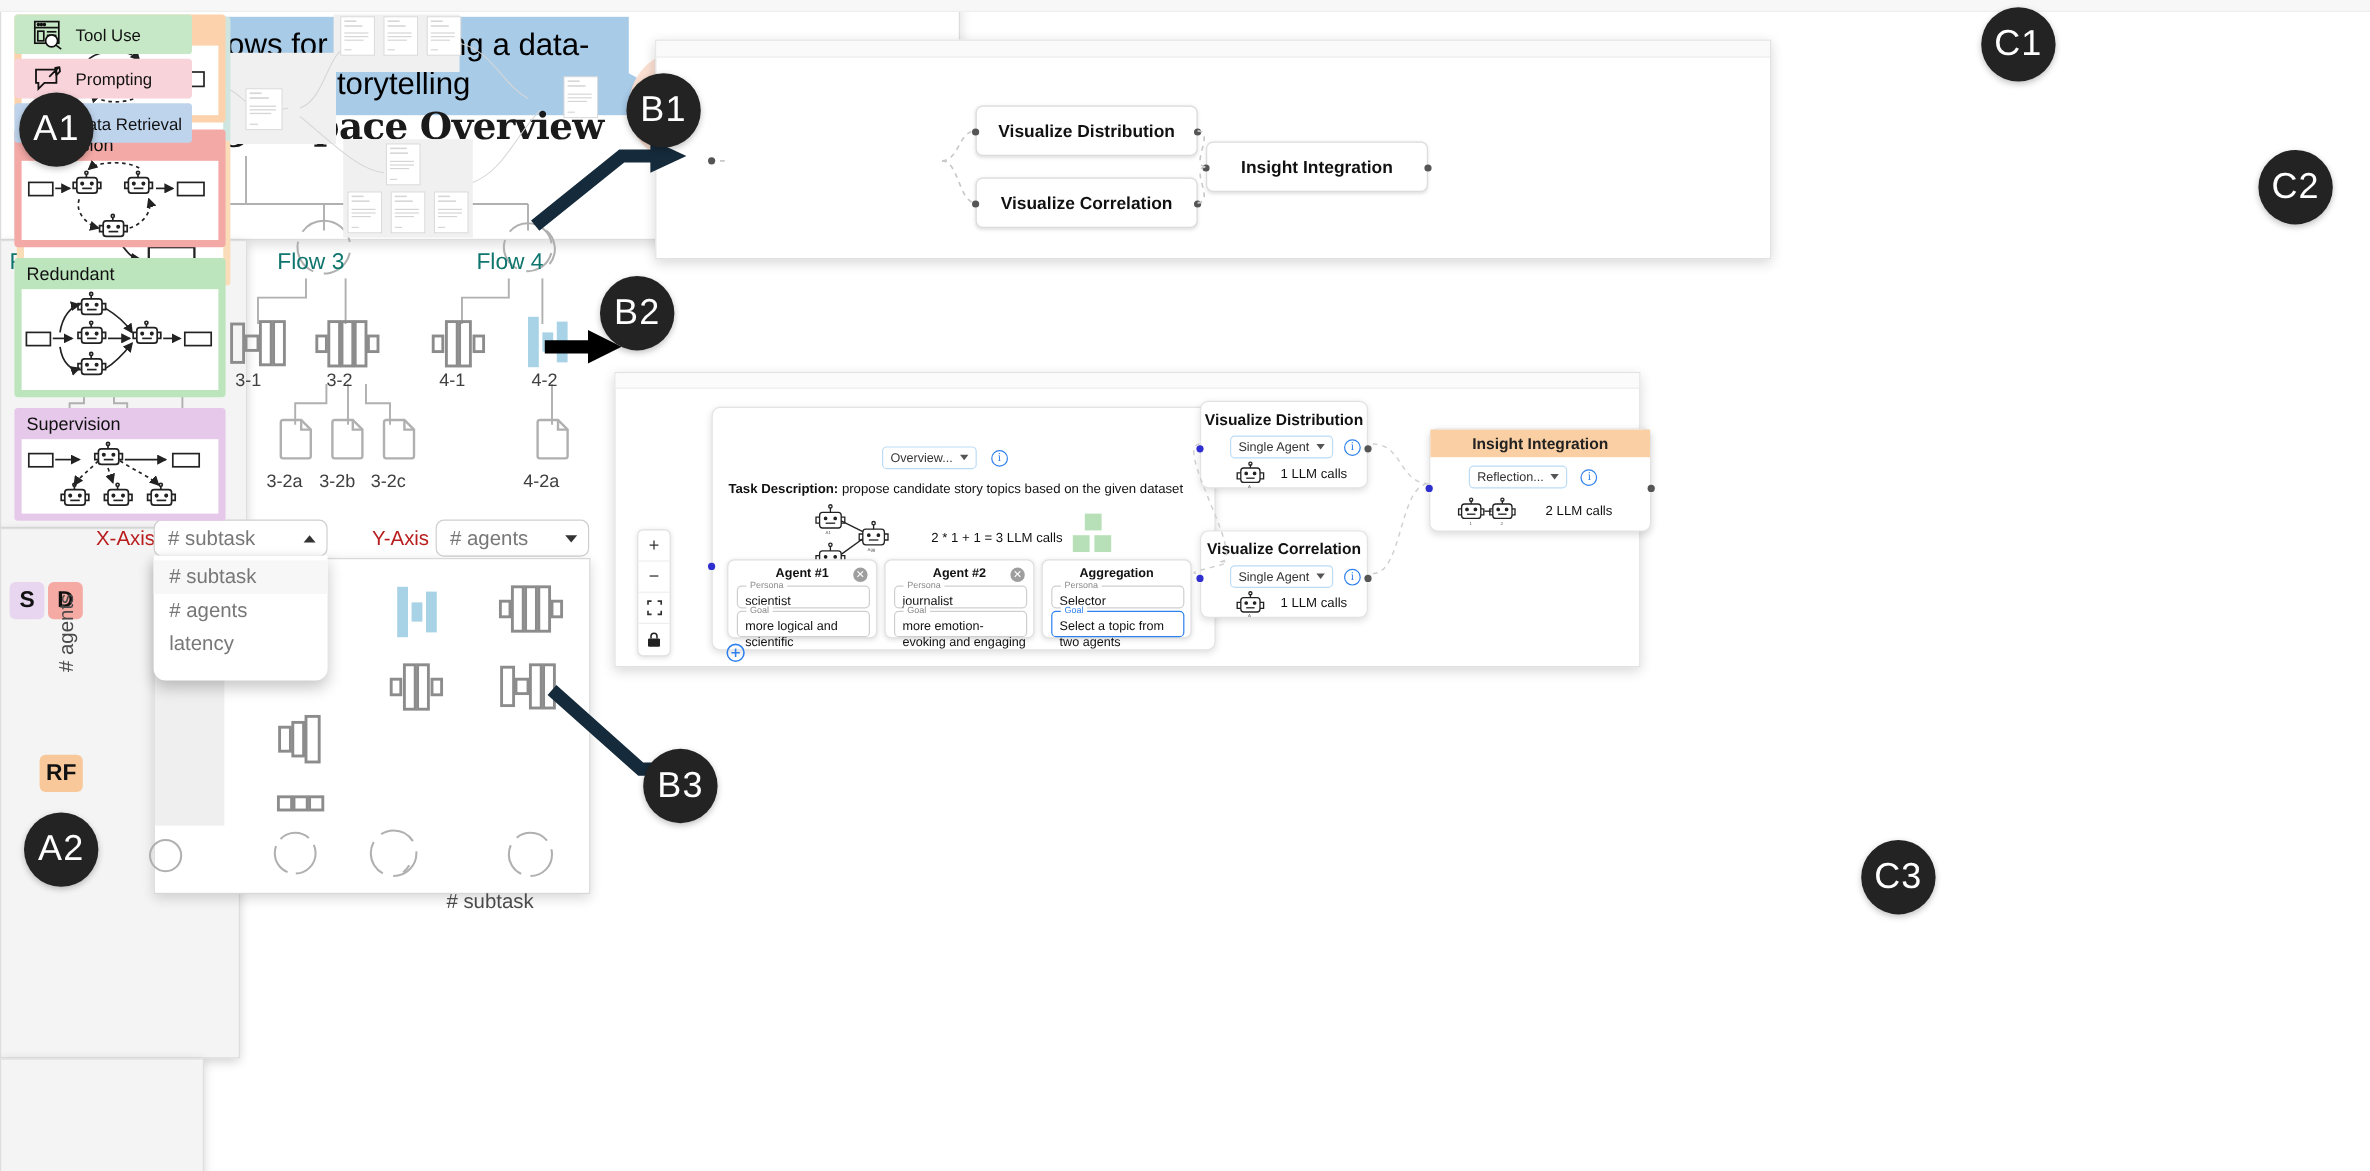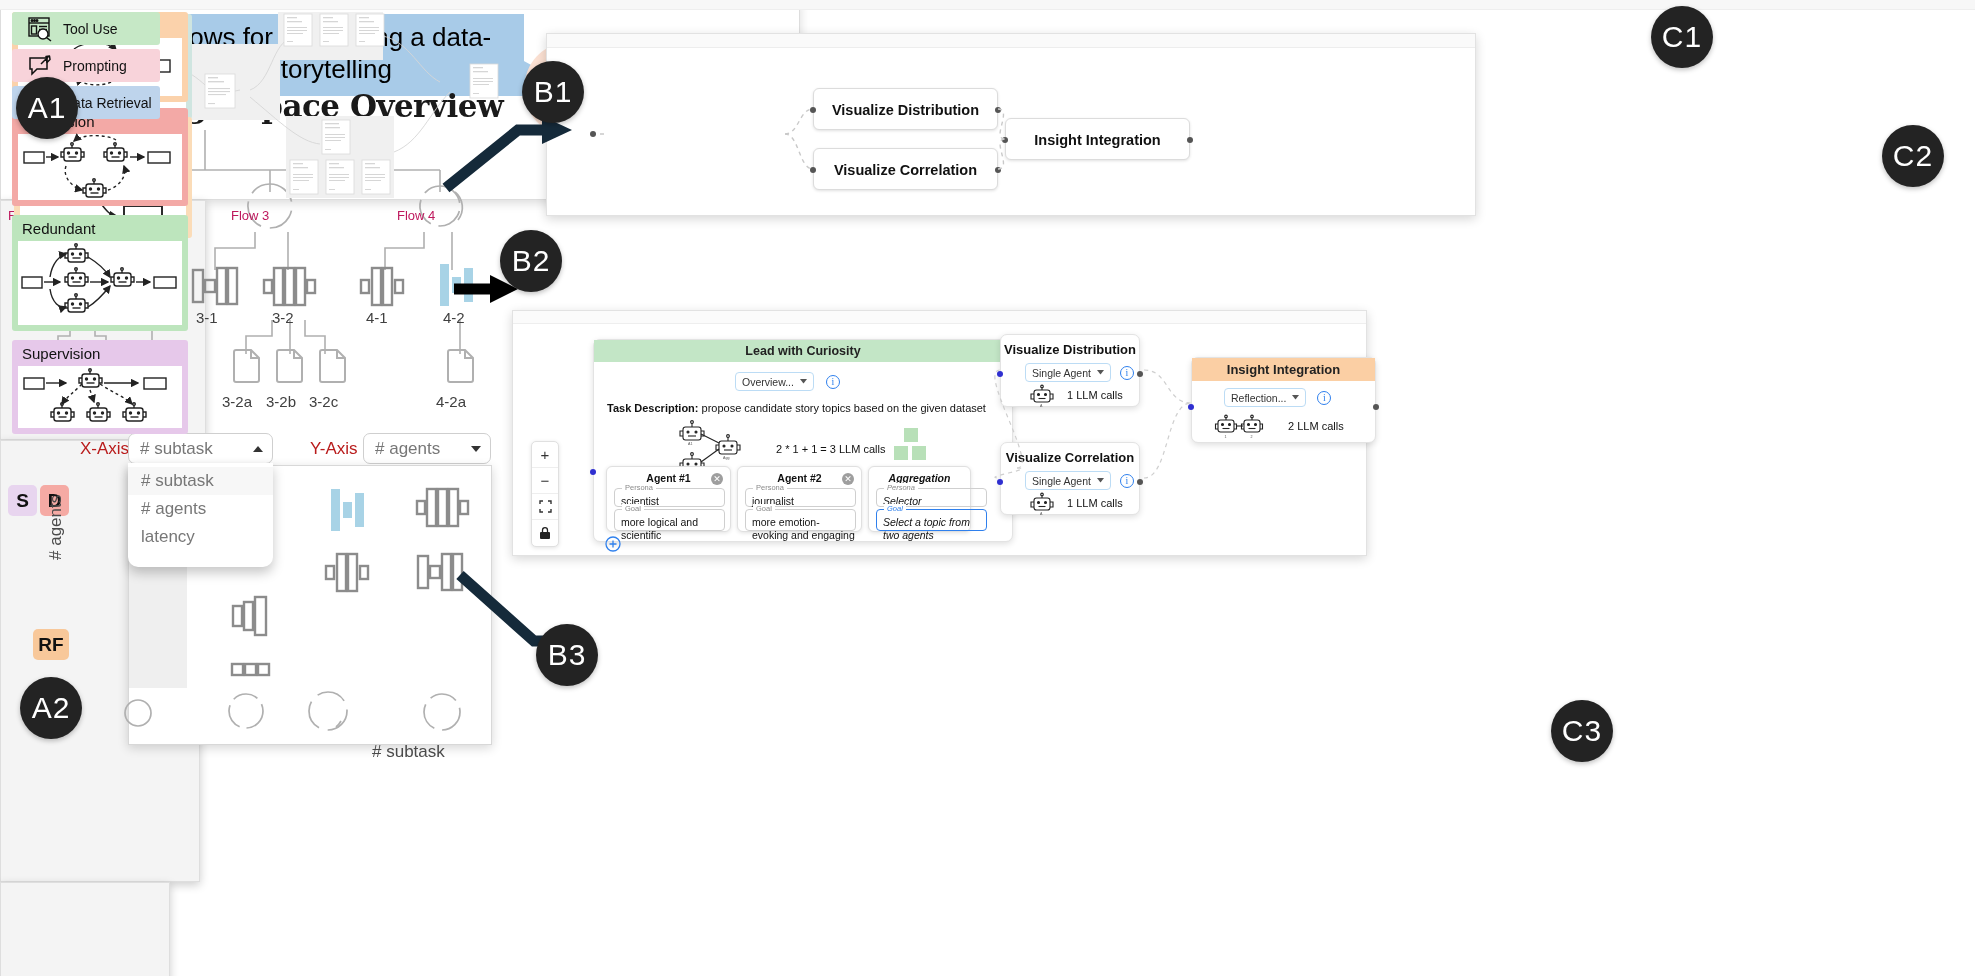--- a/index.html
+++ b/index.html
@@ -32,21 +32,21 @@
   }
   #avatar { left:523px; top:42px; width:88px; height:94px; }
 
   #dsTitle {
     left:112px; top:88px; font-size:31px; font-weight:600; color:#1a1a1a;
     font-family:"DejaVu Serif", serif; letter-spacing:-.5px;
   }
 
   
   #tree { left:0; top:130px; width:540px; height:300px; }
-  .flowlabel { position:absolute; font-size:13px; color:#be185d; }
+  .flowlabel { position:absolute; font-size:19px; color:#0f766e; }
   .nodelabel { position:absolute; font-size:15px; color:#404040; }
 
   
   #a2panel {
     left:128px; top:465px; width:364px; height:280px;
     background:#fff; border:1px solid #d8d8d8;
   }
   #a2grey { position:absolute; left:0; top:0; width:58px; height:222px; background:#efefef; }
   #ylabel {
     position:absolute; left:46px; top:560px; font-size:17px; color:#4a4a4a;
@@ -577,21 +577,20 @@
     </div>
     <div>
       <svg width="12" height="13" viewBox="0 0 12 13">
           <rect x="1" y="5" width="10" height="7" rx="1" fill="#222"></rect>
           <path d="M3.5 5V3.2a2.5 2.5 0 0 1 5 0V5" fill="none" stroke="#222" stroke-width="1.3"></path>
         </svg>
     </div>
   </div>
 
   <div class="bigcard" style="left:80px;top:28px;width:420px;height:203px;">
-    <div class="cardhdr hdr-green">Lead with Curiosity</div>
 
     <div class="abs" style="left:141px;top:32px;display:flex;align-items:center;gap:12px;">
       <span class="pillsel">
         <span>Overview...</span>
         <span>
           <svg width="7" height="5" viewBox="0 0 7 5">
               <path d="M0 0l3.5 4.5L7 0z" fill="#555"></path>
             </svg>
         </span>
       </span>
@@ -662,21 +661,21 @@
       <div class="field" style="left:7px;top:21px;width:111px;height:19px;">
         <div class="fieldlbl">Persona</div>
         <div class="fieldval">journalist</div>
       </div>
       <div class="field" style="left:7px;top:42px;width:111px;height:22px;">
         <div class="fieldlbl">Goal</div>
         <div class="fieldval">more emotion-evoking and engaging</div>
       </div>
     </div>
 
-    <div class="agentcard" style="left:274px;top:126px;width:103px;height:66px;font-style:italic;">
+    <div class="agentcard" style="left:274px;top:126px;width:125px;height:66px;">
       <div class="agentname">Aggregation</div>
       <div class="field" style="left:7px;top:21px;width:111px;height:19px;">
         <div class="fieldlbl">Persona</div>
         <div class="fieldval">Selector</div>
       </div>
       <div class="field active" style="left:7px;top:42px;width:111px;height:22px;">
         <div class="fieldlbl active">Goal</div>
         <div class="fieldval">Select a topic from two agents</div>
       </div>
     </div>

